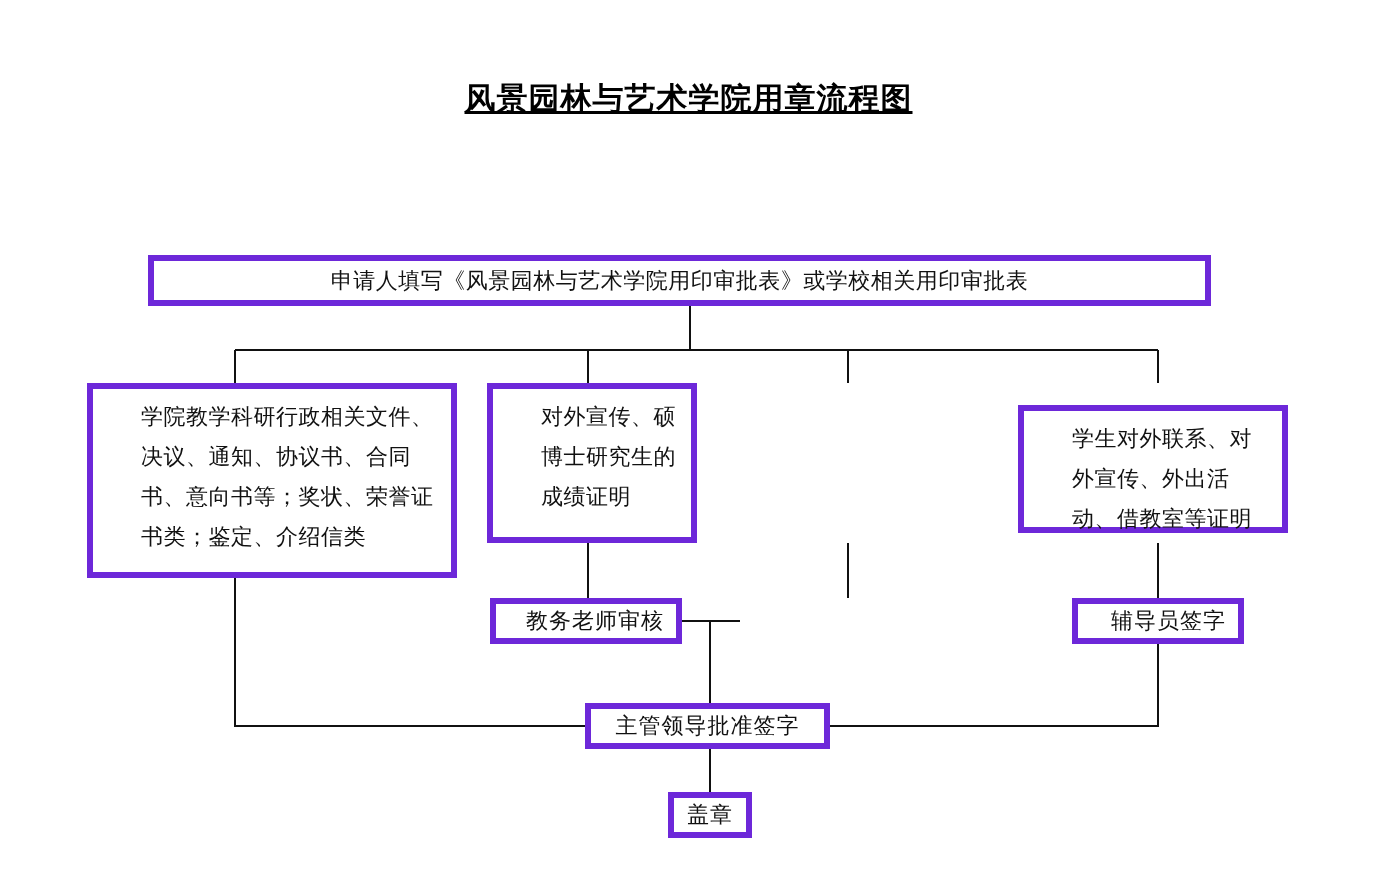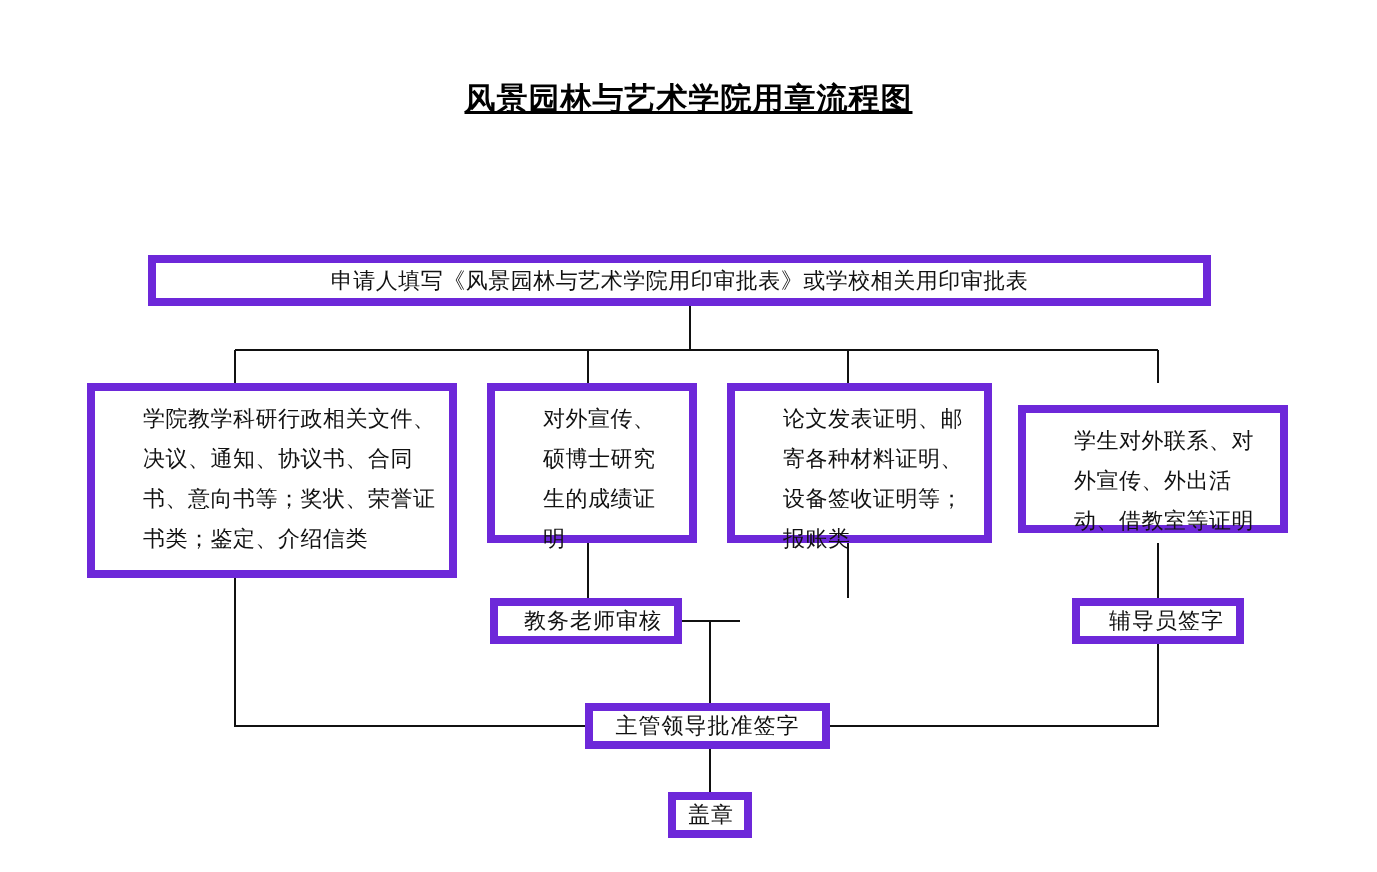--- a/index.html
+++ b/index.html
@@ -44,21 +44,21 @@
   }
   .conn {
     stroke: #111111;
     stroke-width: 2.2;
     fill: none;
     shape-rendering: crispEdges;
   }
   .nodebox {
     position: absolute;
     box-sizing: border-box;
-    border: 8px solid #6d28d9;
+    border: 6px solid #6d28d9;
     background: #ffffff;
     display: flex;
     align-items: center;
     justify-content: center;
     font-family: "Liberation Serif", "DejaVu Serif", serif;
     color: #111111;
   }
   .nodebox .txt {
     display: block;
     width: 100%;
@@ -176,23 +176,20 @@
   </div>
 
   <div class="nodebox catbox" id="node-cat1">
     <span class="txt">学院教学科研行政相关文件、决议、通知、协议书、合同书、意向书等；奖状、荣誉证书类；鉴定、介绍信类</span>
   </div>
 
   <div class="nodebox catbox" id="node-cat2">
     <span class="txt">对外宣传、硕博士研究生的成绩证明</span>
   </div>
 
-  <div class="nodebox catbox" id="node-cat3">
-    <span class="txt">论文发表证明、邮寄各种材料证明、设备签收证明等；报账类</span>
-  </div>
 
   <div class="nodebox catbox" id="node-cat4">
     <span class="txt">学生对外联系、对外宣传、外出活动、借教室等证明</span>
   </div>
 
   <div class="nodebox appbox" id="node-academic">
     <span class="txt">教务老师审核</span>
   </div>
 
 

